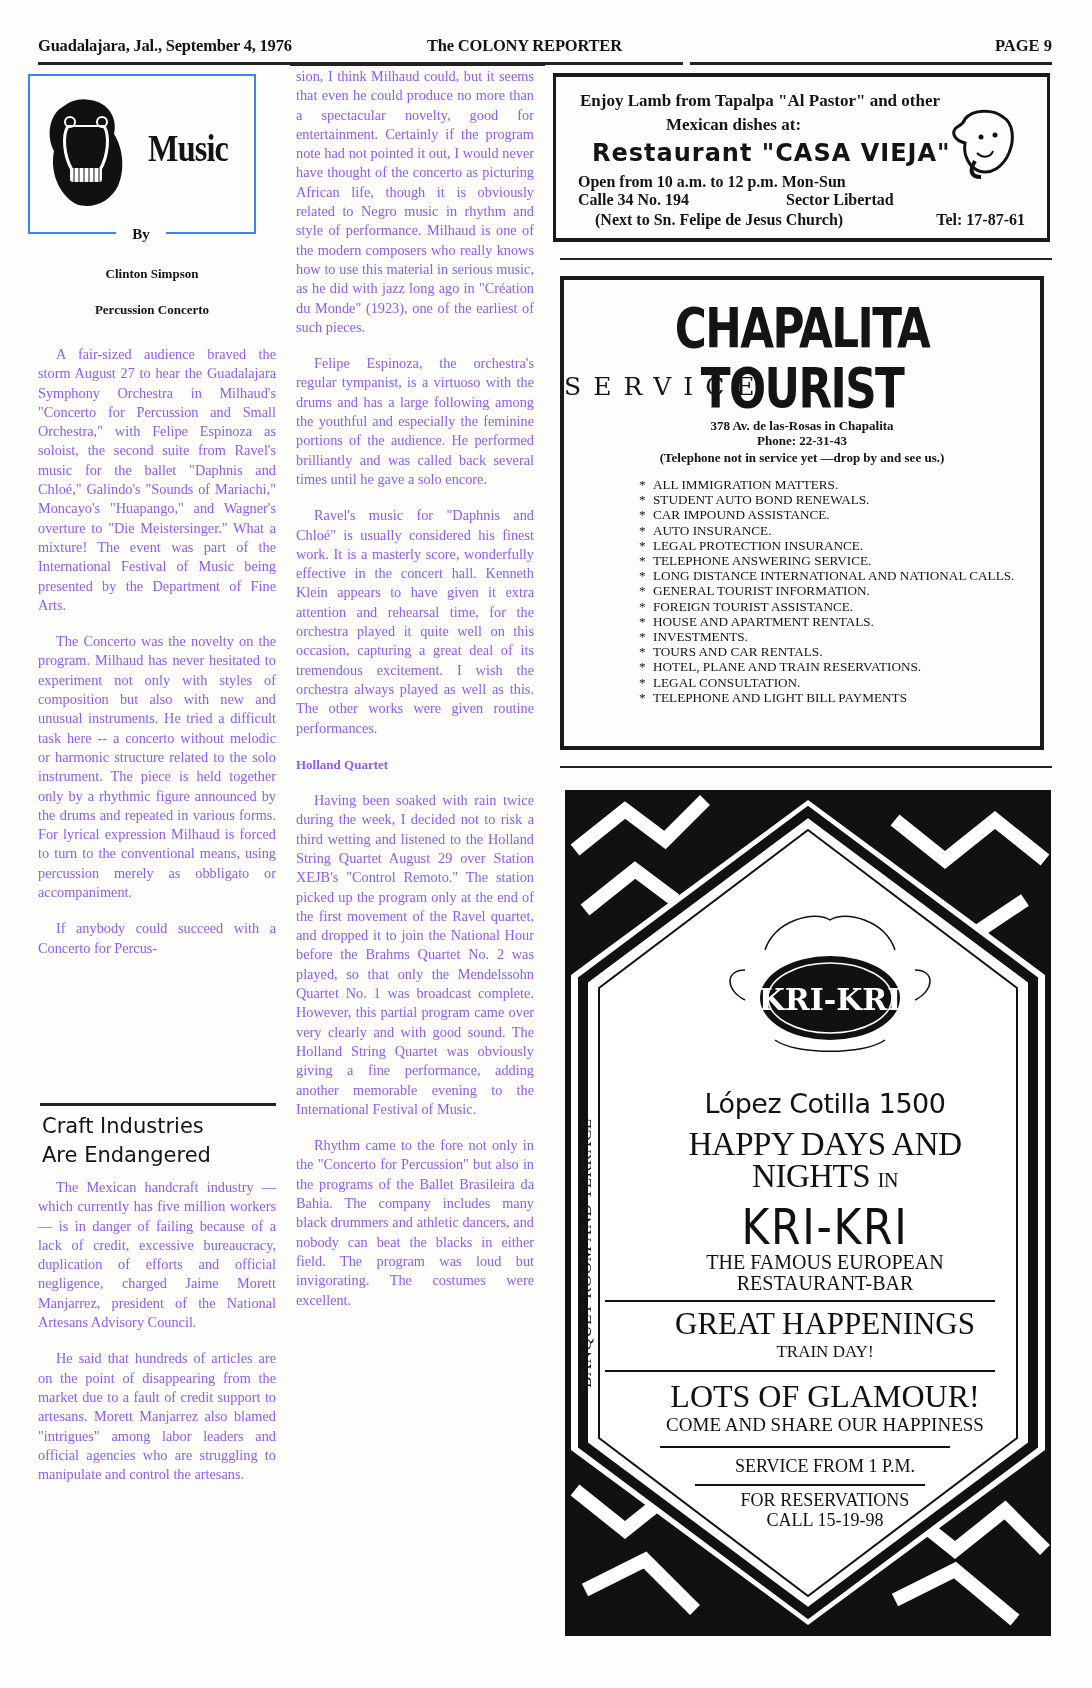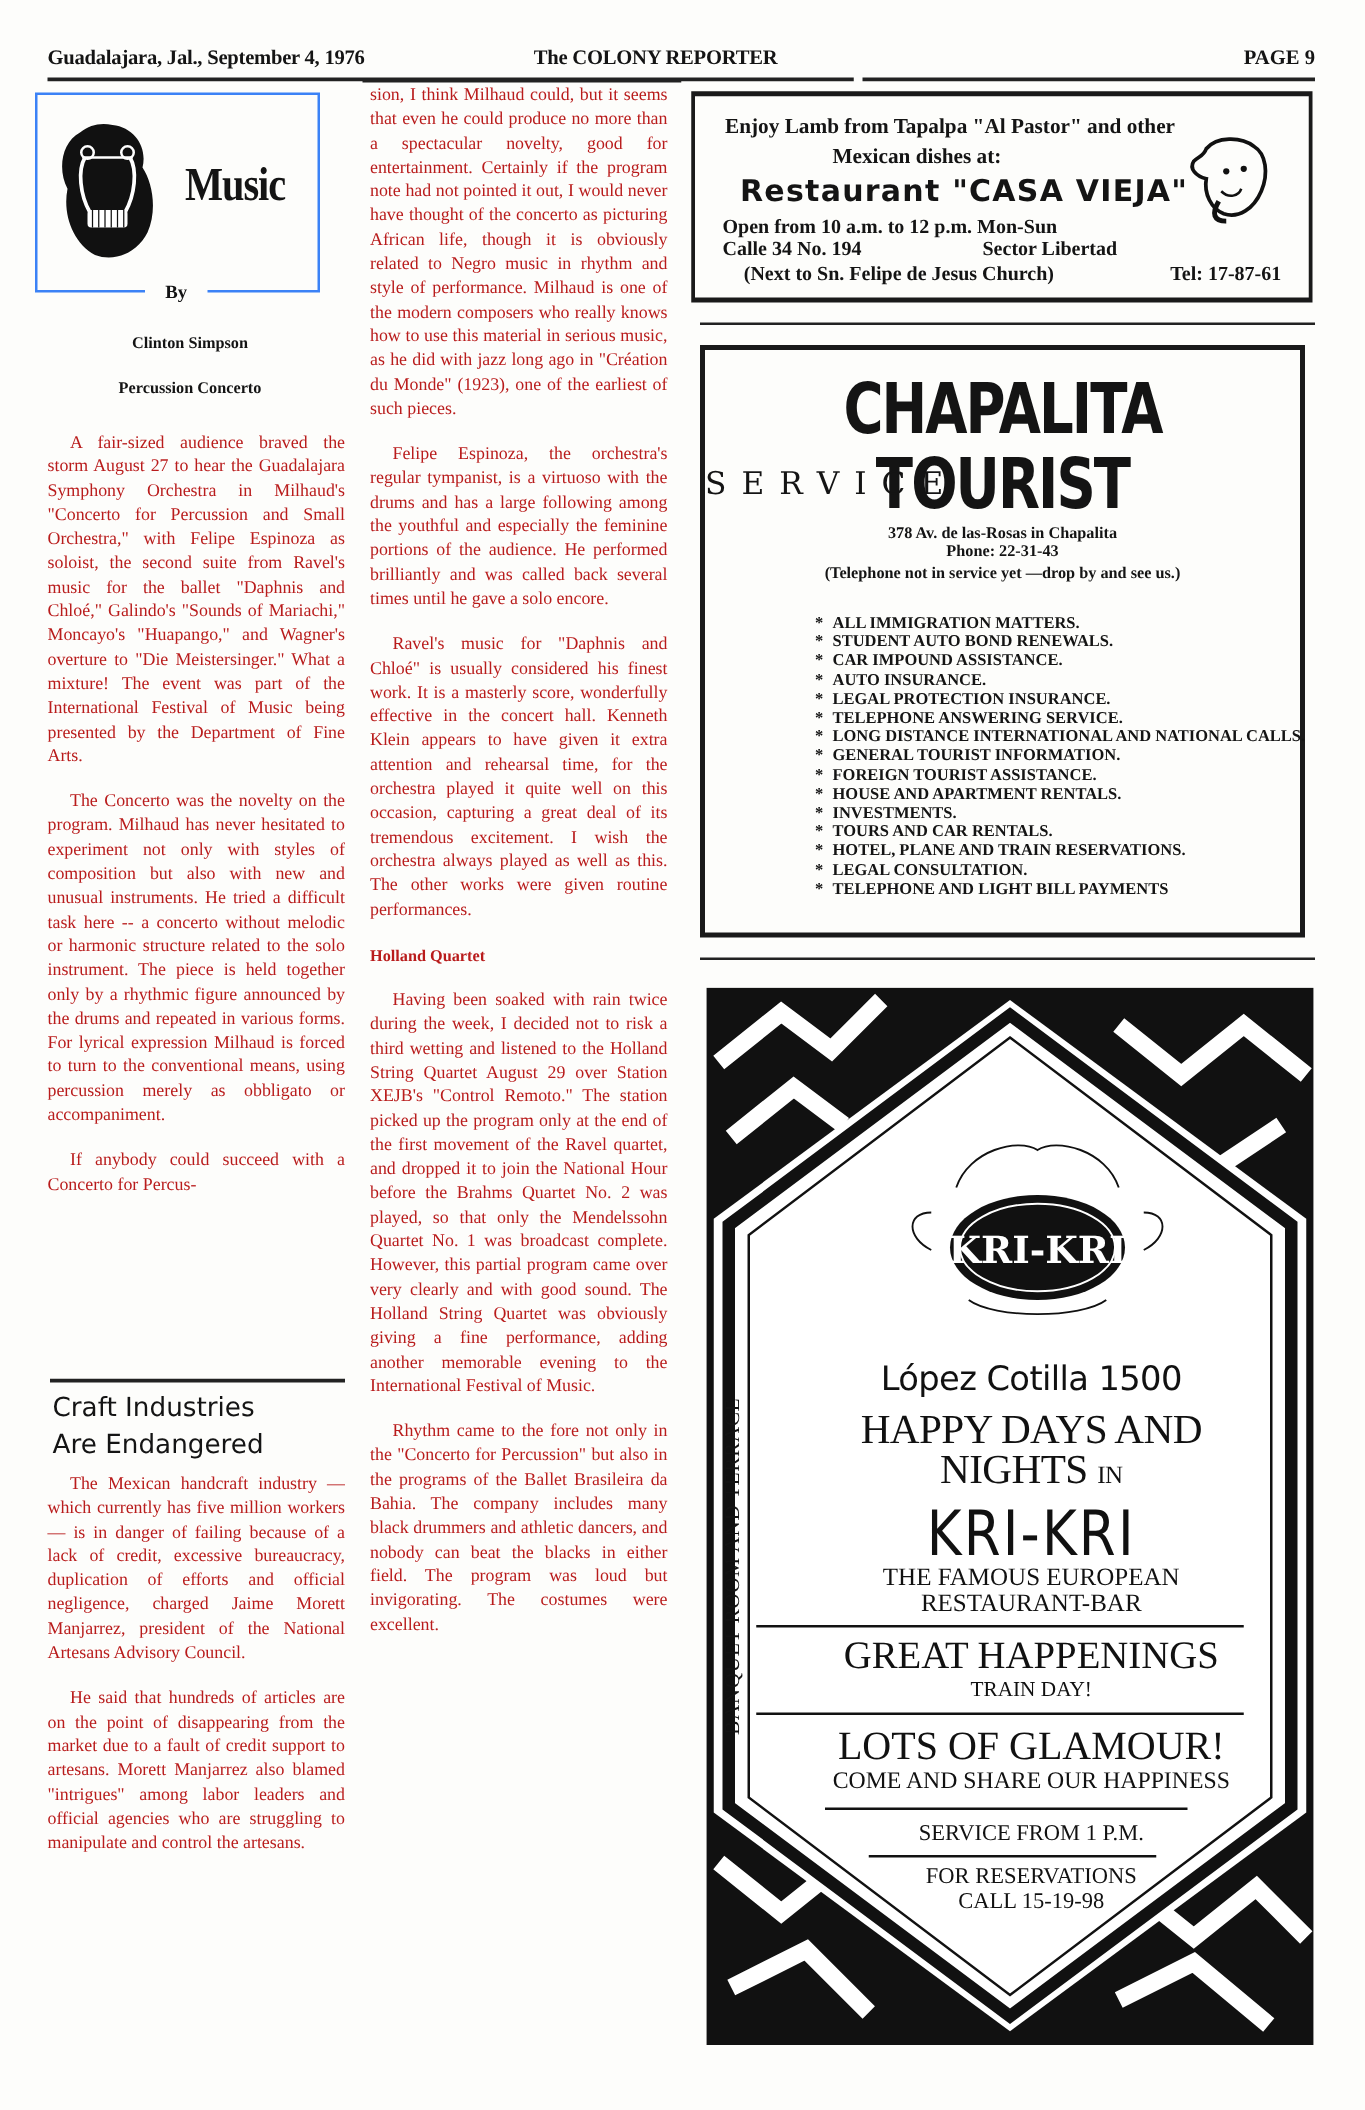--- a/index.html
+++ b/index.html
@@ -11,21 +11,21 @@
   .masthead { position: absolute; top: 36px; left: 38px; right: 40px; height: 22px;
               font-family: "Liberation Serif", serif; font-weight: bold; font-size: 16.5px; }
   .masthead .left { position: absolute; left: 0; top: 0; letter-spacing: -0.2px; }
   .masthead .center { position: absolute; left: 389px; top: 0; letter-spacing: -0.2px; }
   .masthead .right { position: absolute; right: 0; top: 0; }
   .mast-rule-1 { position: absolute; top: 62px; left: 38px; width: 645px; height: 3px; background: #222; }
   .mast-rule-2 { position: absolute; top: 62px; left: 690px; width: 362px; height: 3px; background: #222; }
 
   
   .col { position: absolute; font-family: "Liberation Serif", serif; font-size: 14.3px; line-height: 19.3px;
-         text-align: justify; color: #b91c1c; }
+         text-align: justify; color: #8b5cf6; }
   .col p { margin: 0 0 17px 0; text-indent: 18px; }
   .col-left { left: 38px; top: 345px; width: 238px; }
   .col-mid { left: 296px; top: 67px; width: 238px; }
   .col-mid p.first { text-indent: 0; }
 
   
   .music-box { position: absolute; left: 28px; top: 74px; width: 228px; height: 160px;
                border: 2px solid #3b82f6; box-sizing: border-box; }
   .music-box .by-gap { position: absolute; left: 86px; bottom: -12px; width: 50px; height: 20px;
                        background: #fdfdfb; text-align: center; font-weight: bold;
@@ -69,22 +69,22 @@
              border: 4px solid #1a1a1a; box-sizing: border-box; font-family: "Liberation Serif", serif; }
   .ad-chap .title { position: absolute; left: 0; right: 0; top: 18px; text-align: center;
                     font-family: "DejaVu Sans", sans-serif; font-weight: bold; font-size: 56px;
                     letter-spacing: -2px; transform: scaleX(0.78); line-height: 60px; }
   .ad-chap .service { position: absolute; left: 0; right: 0; top: 92px; text-align: left;
                       font-family: "DejaVu Serif", serif; font-weight: normal; font-size: 25px; letter-spacing: 12px; }
   .ad-chap .addr { position: absolute; left: 0; right: 0; top: 138px; text-align: center;
                    font-weight: bold; font-size: 13px; line-height: 15px; }
   .ad-chap .note { position: absolute; left: 0; right: 0; top: 170px; text-align: center;
                    font-weight: bold; font-size: 13px; }
-  .ad-chap ul { position: absolute; left: 72px; top: 194px; margin: 16px; padding: 0; list-style: none;
-                font-weight: bold; font-size: 13.2px; line-height: 15.2px; width: 400px; }
+  .ad-chap ul { position: absolute; left: 72px; top: 194px; margin: 3px; padding: 0; list-style: none;
+                font-weight: normal; font-size: 13.2px; line-height: 15.2px; width: 400px; }
   .ad-chap li { position: relative; padding-left: 14px; }
   .ad-chap li::before { content: "*"; position: absolute; left: 0; top: 0; }
 
   .sep-rule2 { position: absolute; left: 560px; top: 766px; width: 492px; height: 2px; background: #222; }
 
   .ad-kri { position: absolute; left: 565px; top: 790px; width: 486px; height: 846px; overflow: hidden; }
   .ad-kri svg.bg { position: absolute; left: 0; top: 0; width: 486px; height: 846px; }
   .kri-side { position: absolute; left: 576px; top: 1388px; transform: rotate(-90deg); transform-origin: left top;
               font-family: "Liberation Serif", serif; font-size: 17px; white-space: nowrap; letter-spacing: 0.5px; }
   .kri-txt { position: absolute; left: 640px; width: 370px; text-align: center; font-family: "Liberation Serif", serif; color: #111; }

